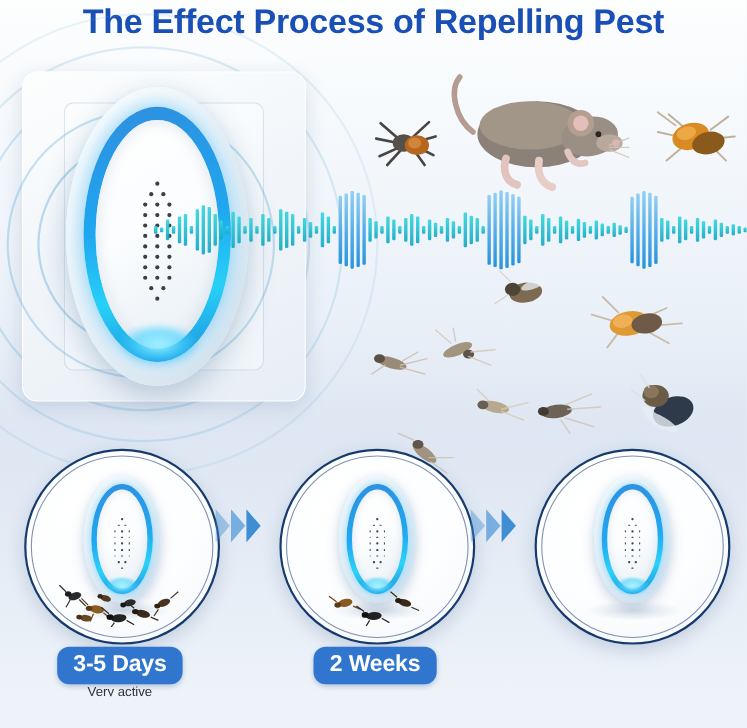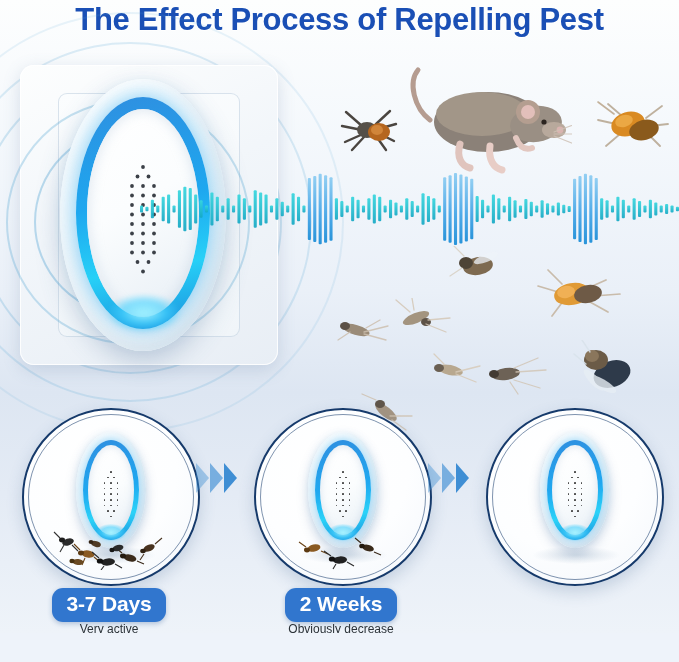--- a/index.html
+++ b/index.html
@@ -591,22 +591,21 @@
             <div class="mini-dot" style="left: 22.15px; top: 70.8px;"></div>
           </div>
         <div class="mini-glow"></div>
       </div>
       <div class="shadow-ell" style="left:44px;top:136px;width:88px;height:18px;"></div>
     </div>
   </div>
 
   <div id="labels">
     <div class="lblcol" style="left:9px;top:0;width:200px;">
-      <span class="badge">3-7 Days</span>
+      <span class="badge">3-5 Days</span>
       <div class="sub">Very active</div>
     </div>
     <div class="lblcol" style="left:241px;top:0;width:200px;text-decoration:underline;">
       <span class="badge">2 Weeks</span>
-      <div class="sub">Obviously decrease</div>
     </div>
   </div>
 
 </div>
 
 </body></html>

